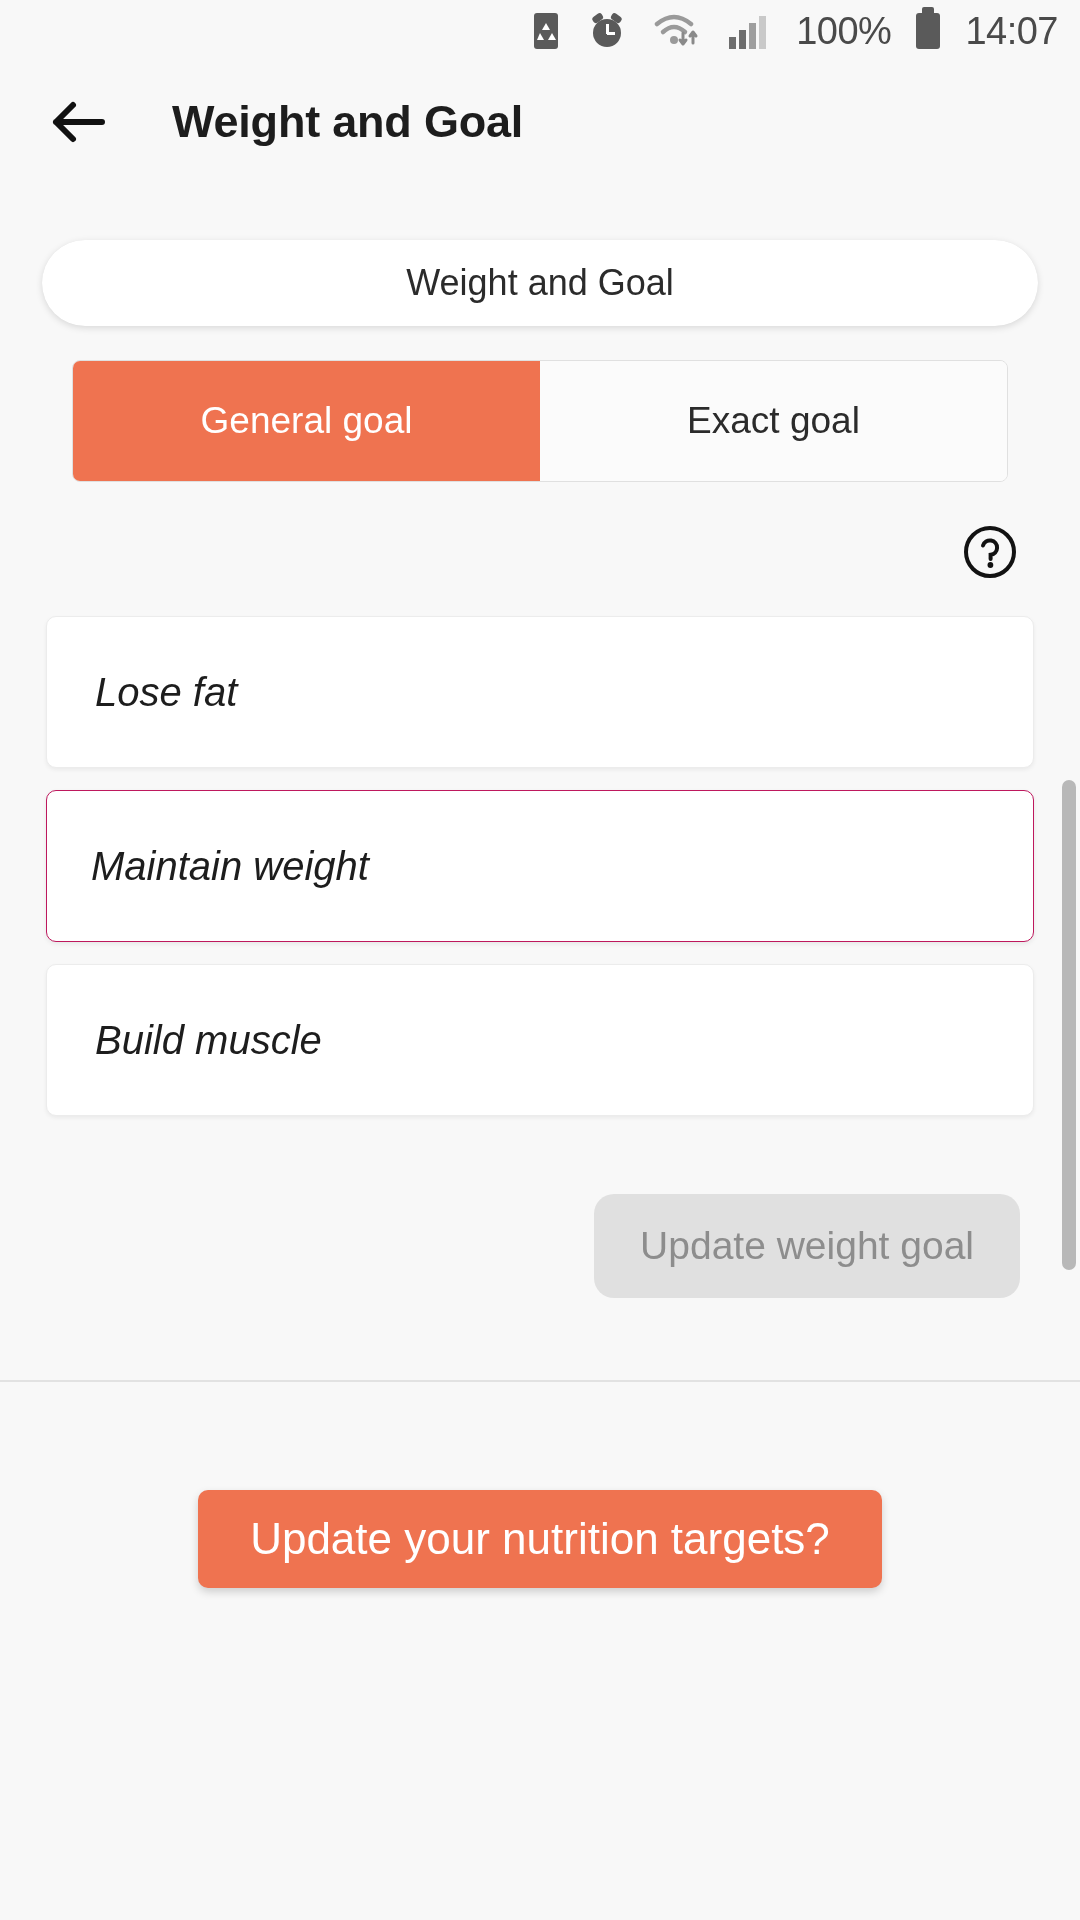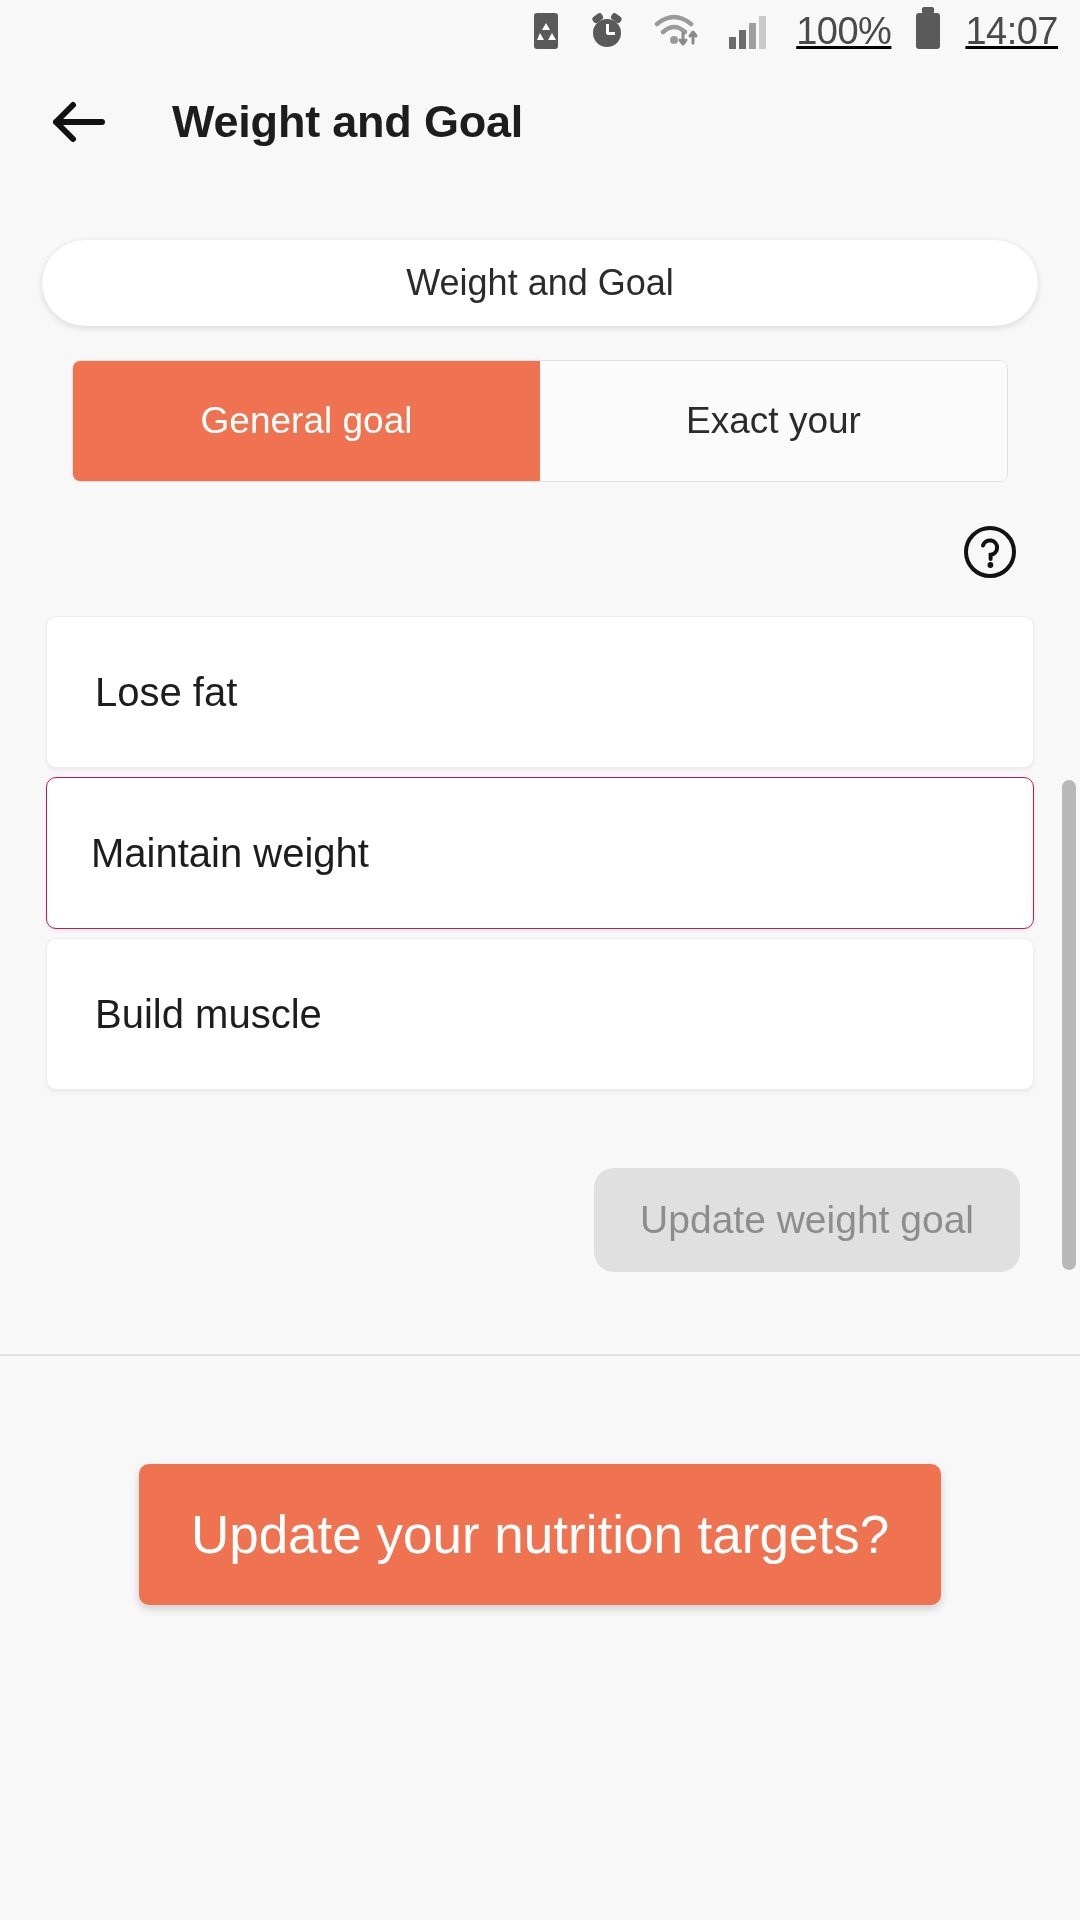--- a/index.html
+++ b/index.html
@@ -10,21 +10,20 @@
     overflow:hidden;
   }
   .screen { position:relative; width:1080px; height:1920px; background:#f8f8f8; }
 
   
   .statusbar {
     height:62px;
     display:flex; align-items:center; justify-content:flex-end;
     padding-right:22px; gap:25px;
     background:#f8f8f8;
-    text-decoration:underline;
   }
   .sb-ico { display:flex; align-items:center; color:#5a5a5a; }
   .sb-text {
     font-size:38px; color:#4a4a4a; letter-spacing:-0.5px;
     font-family:"Liberation Sans", sans-serif;
   }
   .battery-glyph {
     width:24px; height:36px; background:#5a5a5a;
     border-radius:3px; position:relative;
   }
@@ -73,21 +72,21 @@
   }
   .seg.selected { background:#ef7350; color:#ffffff; }
 
   
   .help-row {
     display:flex; justify-content:flex-end; padding:42px 62px 0 0;
   }
   .help-icon { width:56px; height:56px; cursor:pointer; }
 
   
-  .options { margin:36px 46px 0 46px; display:flex; flex-direction:column; gap:9px; }
+  .options { margin:36px 46px 0 46px; display:flex; flex-direction:column; gap:22px;font-style:italic; }
   .opt {
     height:152px; background:#ffffff; border-radius:10px;
     display:flex; align-items:center; padding-left:48px;
     font-size:40px; color:#1d1d1d; cursor:pointer;
     border:1.5px solid #ececec;
     box-shadow:0 2px 4px rgba(0,0,0,0.06);
   }
   .opt.selected {
     border:1px solid #be185d;
     box-shadow:0 2px 5px rgba(0,0,0,0.07);
@@ -101,22 +100,22 @@
     font-size:39px; border-radius:20px;
     padding:30px 46px; cursor:default;
   }
 
   
   .divider { margin-top:82px; height:1.5px; background:#e2e2e2; width:100%; }
 
   
   .cta-wrap { display:flex; justify-content:center; padding-top:108px; }
   .cta-btn {
-    background:#ef7350; color:#ffffff; font-size:53px;
-    border-radius:10px; padding:40px 52px; cursor:pointer;
+    background:#ef7350; color:#ffffff; font-size:44px;
+    border-radius:10px; padding:24px 52px; cursor:pointer;
     box-shadow:0 4px 8px rgba(0,0,0,0.17);
   }
 
   
   .scrollbar {
     position:absolute; right:4px; top:780px;
     width:14px; height:490px; background:#b8b8b8; border-radius:7px;
   }
 </style>
 </head>
@@ -179,21 +178,21 @@
     <div class="tab active">
       <span>Weight and Goal</span>
     </div>
   </div>
 
   <div class="segctl">
     <div class="seg selected">
       <span>General goal</span>
     </div>
     <div class="seg">
-      <span>Exact your</span>
+      <span>Exact goal</span>
     </div>
   </div>
 
   <div class="help-row">
     <span class="help-icon">
       <svg width="56" height="56" viewBox="0 0 56 56">
         <circle cx="28" cy="28" r="24" stroke="#121212" stroke-width="4" fill="none"></circle>
         <path d="M21 21.5 a7.2 7.2 0 1 1 7.6 9.3 v4.2" stroke="#121212" stroke-width="4" fill="none" stroke-linecap="round"></path>
         <circle cx="28.4" cy="41" r="2.9" fill="#121212"></circle>
       </svg>

